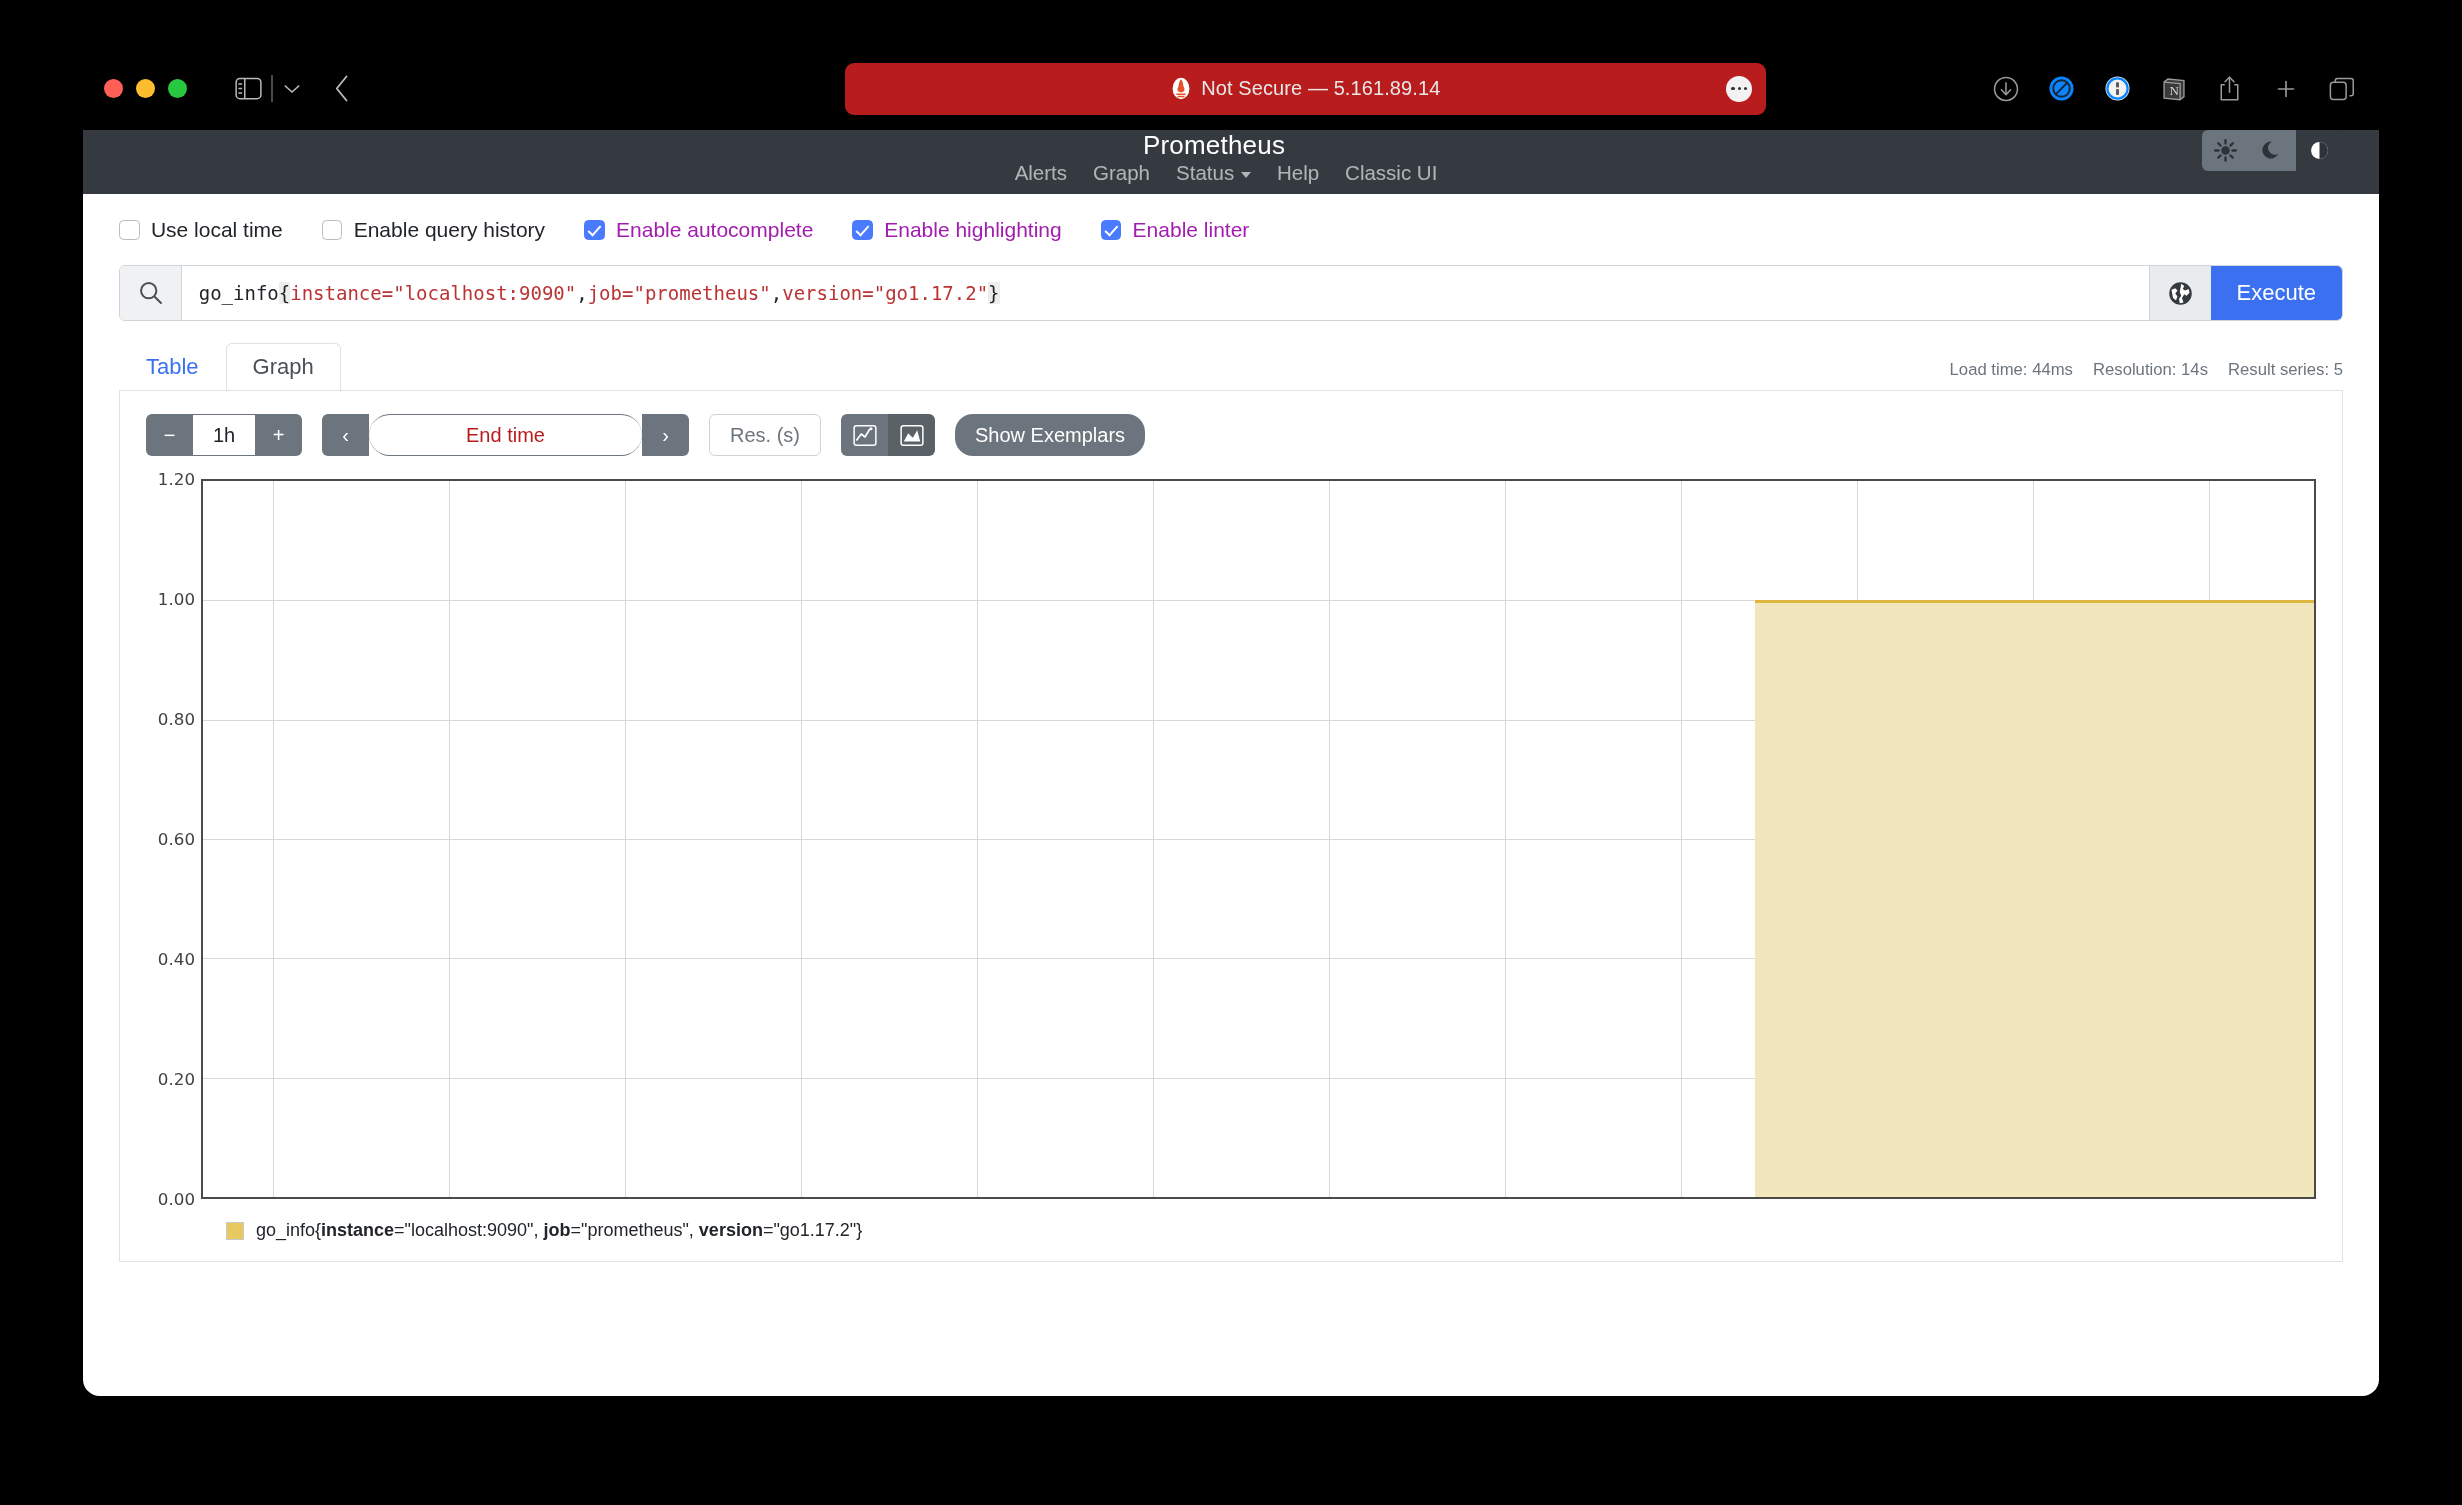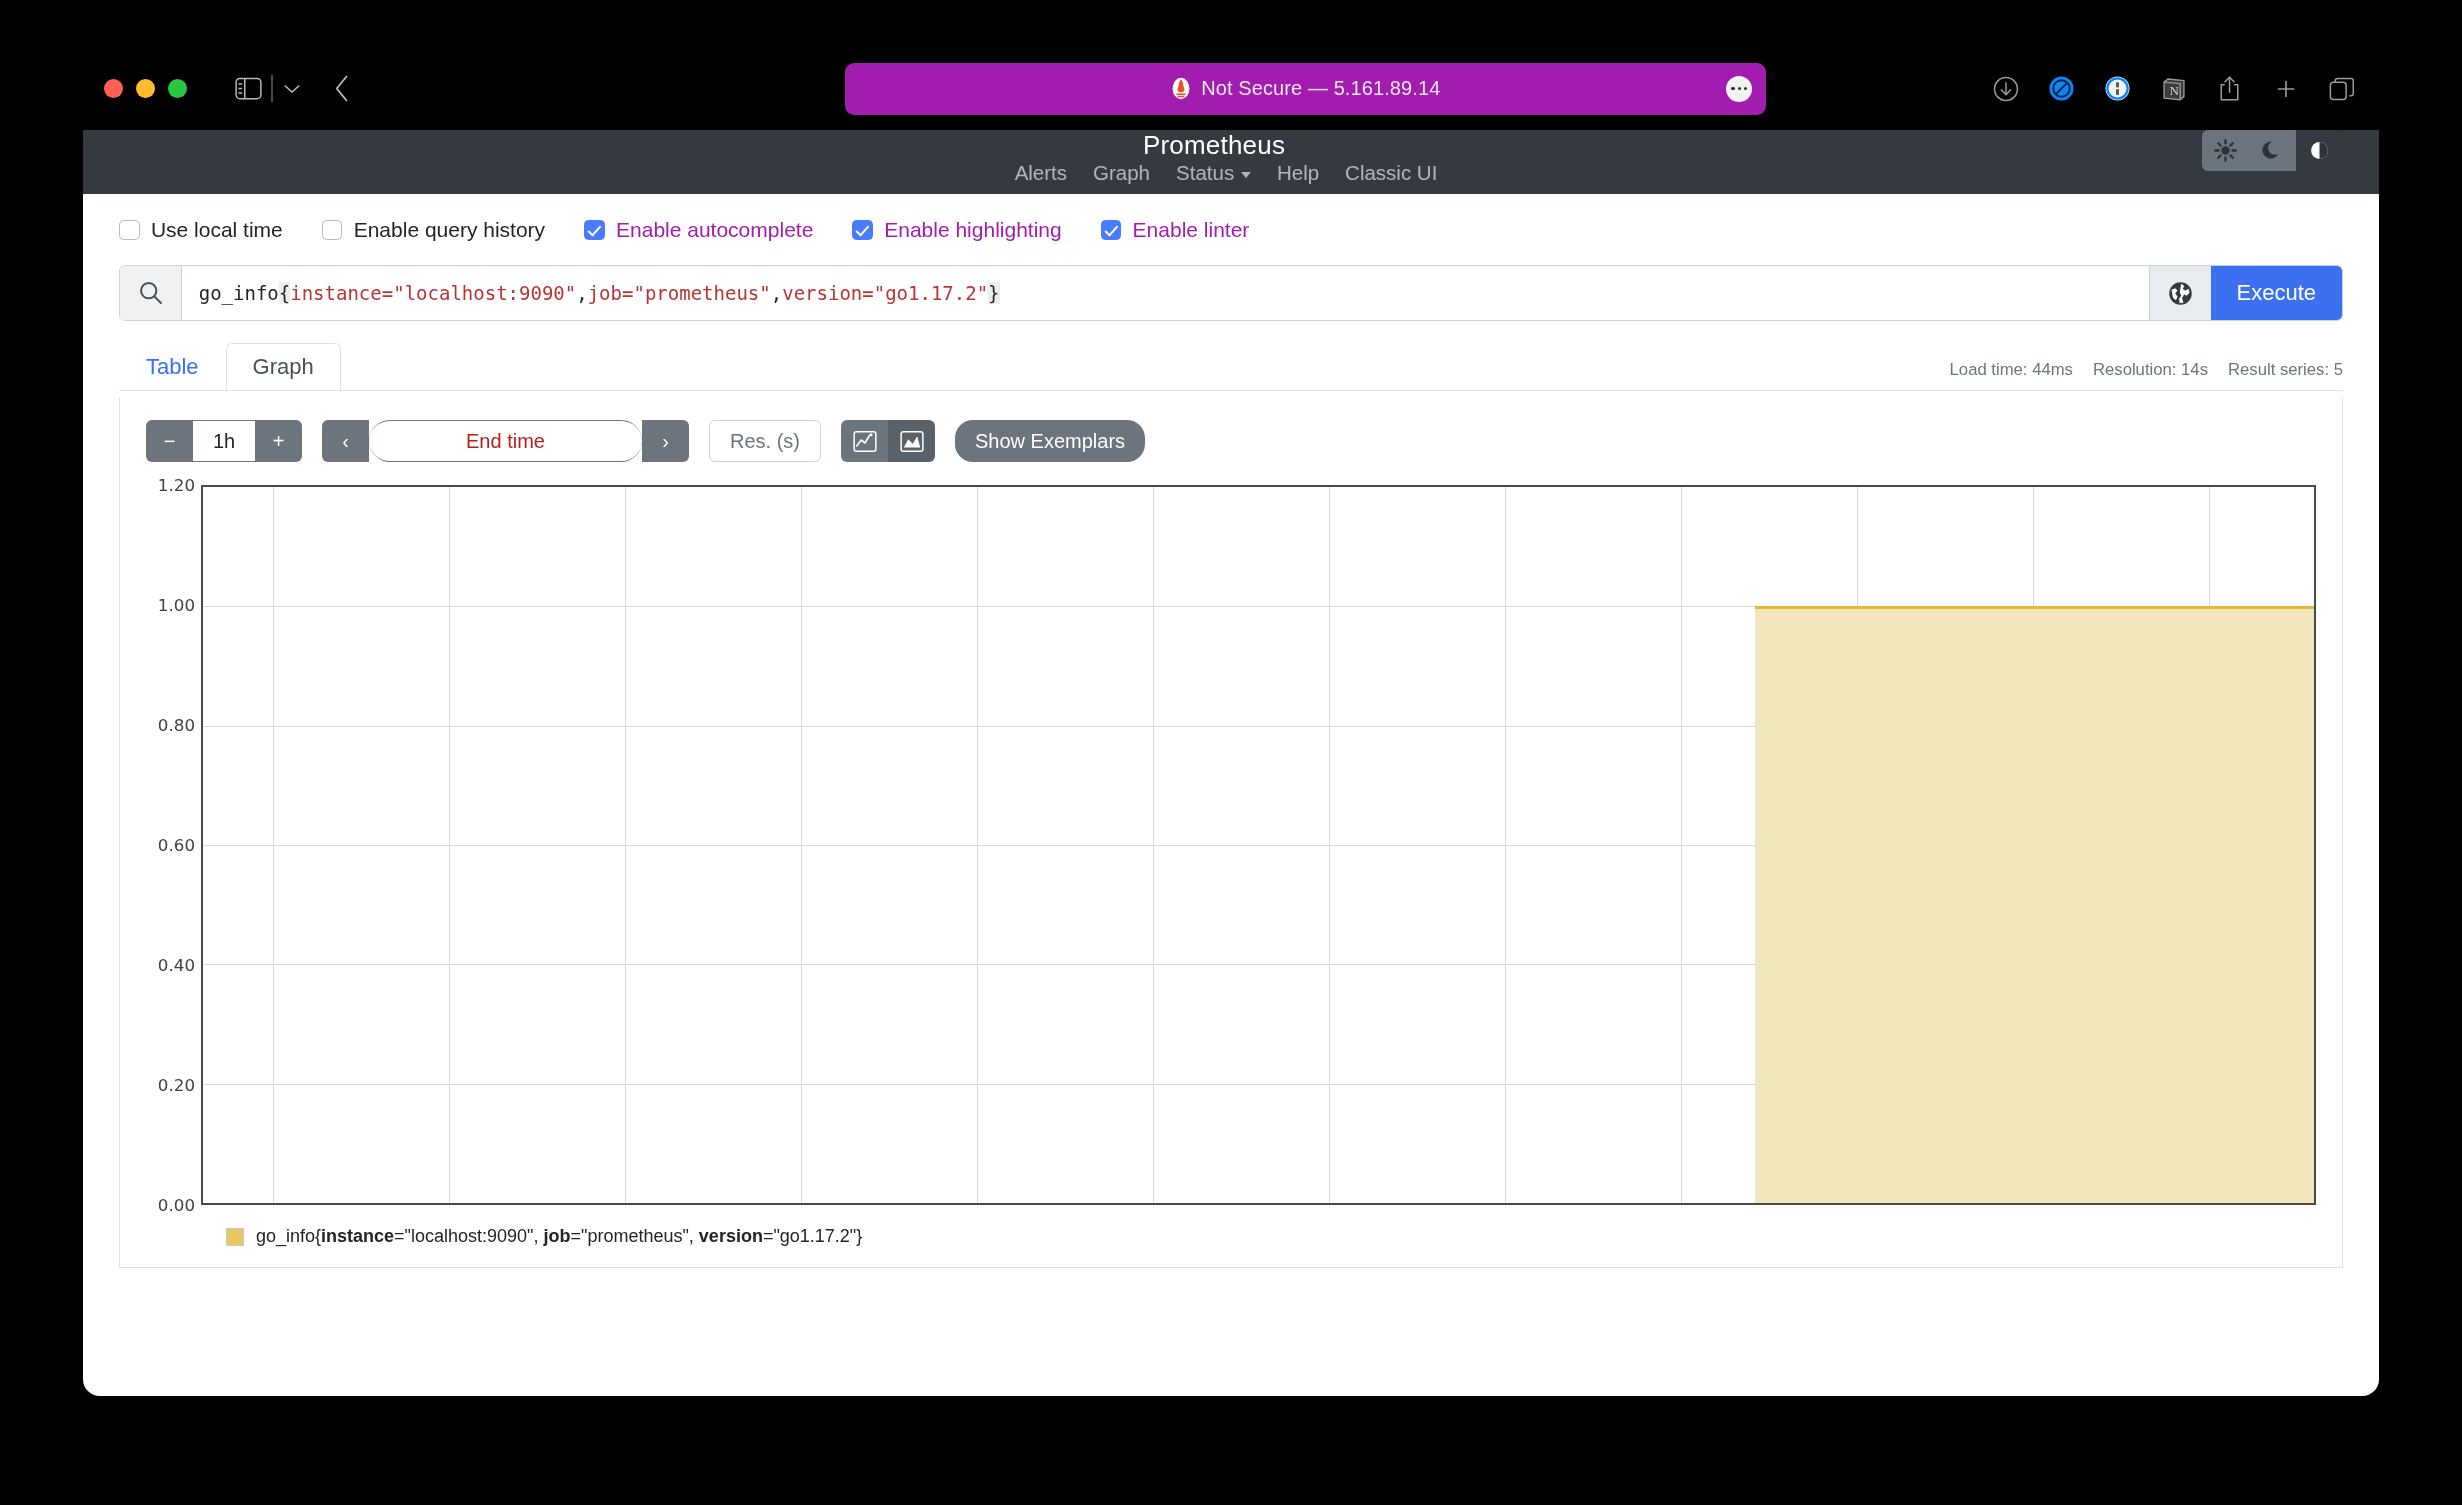--- a/index.html
+++ b/index.html
@@ -36,21 +36,21 @@
 
   .chrome-left-icons { display:flex; align-items:center; margin-left:42px; gap:0; }
   .sidebar-btn { width:39px; height:33px; display:flex; align-items:center; justify-content:center; }
   .chev-btn { width:33px; height:33px; display:flex; align-items:center; justify-content:center; }
   .vdiv { width:1.5px; height:27px; background:#4a4a4a; margin:0 3px; }
   .back-btn { width:42px; height:33px; display:flex; align-items:center; justify-content:center; margin-left:12px; }
 
   .urlbar {
     position:absolute;
     left:762px; width:921px; height:52px;
-    background:#a21caf;
+    background:#b91c1c;
     border-radius:9px;
     display:flex; align-items:center; justify-content:center;
     gap:10.6px;
   }
   .urlbar .favicon { width:20px; height:23px; display:inline-block; }
   .url-text { color:#e8e8e8; font-size:20px; letter-spacing:0.1px; }
   .url-more {
     position:absolute; right:13.6px; top:50%; transform:translateY(-50%);
     width:26px; height:26px; border-radius:50%;
     background:#f2f2f2;
@@ -157,21 +157,21 @@
     cursor:pointer;
   }
   .q-exec {
     background:#3b71f0; color:#fff;
     font-size:22px;
     display:flex; align-items:center; justify-content:center;
     padding:0 26px; cursor:pointer;
   }
 
   
-  .tabsrow { position:relative; height:50px; margin-bottom:6px; }
+  .tabsrow { position:relative; height:50px; margin-bottom:0; }
   .tabs { display:flex; align-items:flex-end; height:100%; }
   .tab {
     font-size:22px; padding:10.6px 26px;
     cursor:pointer; border:0.8px solid transparent;
     border-radius:6px 6px 0 0;
     color:#3b71f0;
     position:relative; top:0.8px;
   }
   .tab.active {
     color:#495057; background:#fff;

